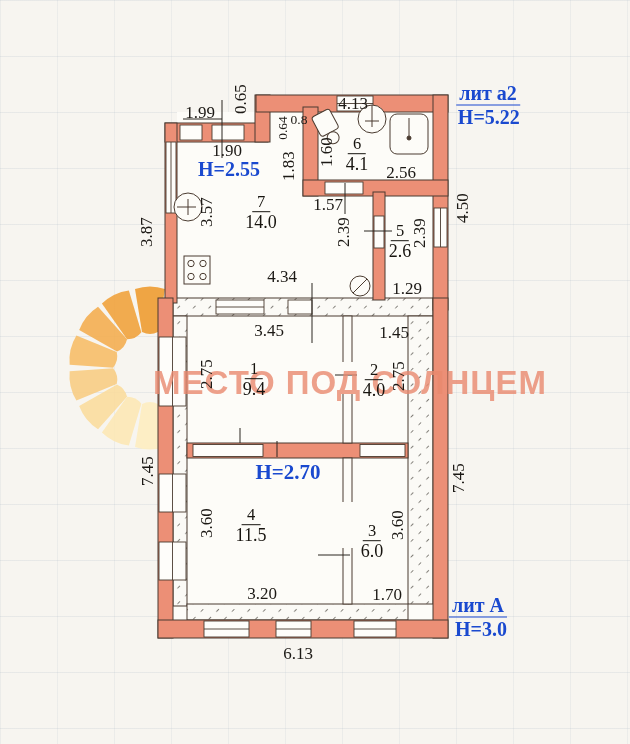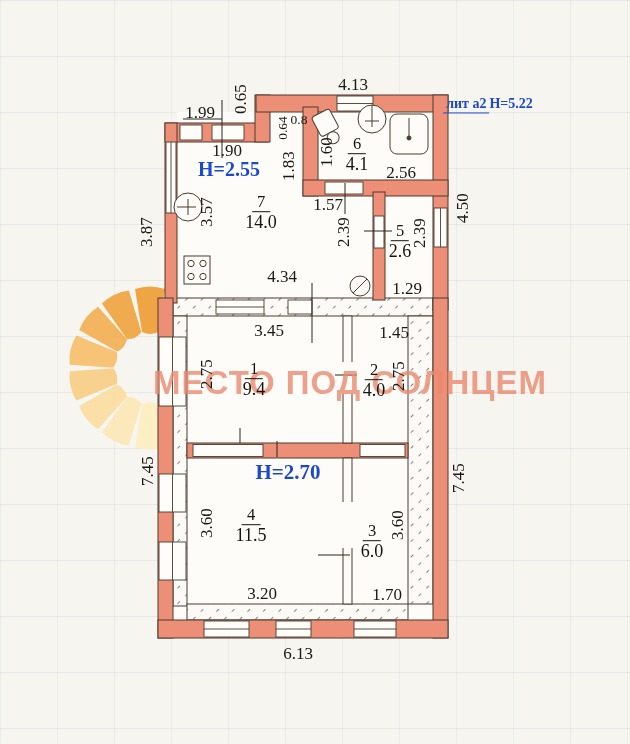--- a/index.html
+++ b/index.html
@@ -33,22 +33,22 @@
   .dim.sm{font-size:13.5px;}
   .room-label{
     position:absolute;transform:translate(-50%,-50%);
     display:flex;flex-direction:column;align-items:center;
     color:#17140f;line-height:1.12;
   }
   .rnum{font-size:16.5px;border-bottom:1.3px solid #17140f;padding:0 5px;}
   .rarea{font-size:18px;}
   .anno{
     position:absolute;transform:translate(-50%,-50%);
-    display:flex;align-items:flex-start;
-    color:#1a49cf;font-weight:bold;font-size:14px;line-height:1.15;white-space:nowrap;
+    display:flex;flex-direction:column;align-items:flex-end;
+    color:#1a49cf;font-weight:bold;font-size:20px;line-height:1.15;white-space:nowrap;
   }
   .anno .lit{border-bottom:1.6px solid #1a49cf;padding:0 3px;}
   .anno-single{
     position:absolute;transform:translate(-50%,-50%);
     color:#1a49cf;font-weight:bold;white-space:nowrap;line-height:1;
   }
 </style>
 </head>
 <body>
 
@@ -200,21 +200,21 @@
   </svg>
 
   <div class="wm">
     <div class="wm2">МЕСТО ПОД СОЛНЦЕМ</div>
   </div>
 
   <div class="labels">
 
     <span class="dim" style="left:200px;top:112px">1.99</span>
     <span class="dim v" style="left:240px;top:99px">0.65</span>
-    <span class="dim" style="left:353px;top:84px">4.13</span>
+    <span class="dim" style="left:353px;top:103px">4.13</span>
     <span class="dim sm" style="left:299px;top:120px">0.8</span>
     <span class="dim v sm" style="left:283px;top:128px">0.64</span>
     <span class="dim v" style="left:288px;top:166px">1.83</span>
     <span class="dim" style="left:227px;top:150px">1.90</span>
     <span class="dim v" style="left:206px;top:212px">3.57</span>
     <span class="dim" style="left:328px;top:204px">1.57</span>
     <span class="dim v" style="left:343px;top:232px">2.39</span>
     <span class="dim v" style="left:326px;top:152px">1.60</span>
     <span class="dim" style="left:401px;top:172px">2.56</span>
     <span class="dim v" style="left:419px;top:233px">2.39</span>
@@ -262,14 +262,18 @@
       <span class="rnum">3</span>
       <span class="rarea">6.0</span>
     </div>
 
     <div class="anno" style="left:488px;top:105px">
       <span class="lit">лит а2</span>
       <span class="h">Н=5.22</span>
     </div>
     <span class="anno-single" style="left:229px;top:169px;font-size:20px">Н=2.55</span>
     <span class="anno-single" style="left:288px;top:472px;font-size:21px">Н=2.70</span>
+    <div class="anno" style="left:478px;top:617px">
+      <span class="lit">лит А</span>
+      <span class="h">Н=3.0</span>
+    </div>
   </div>
 </div>
 
 </body></html>

